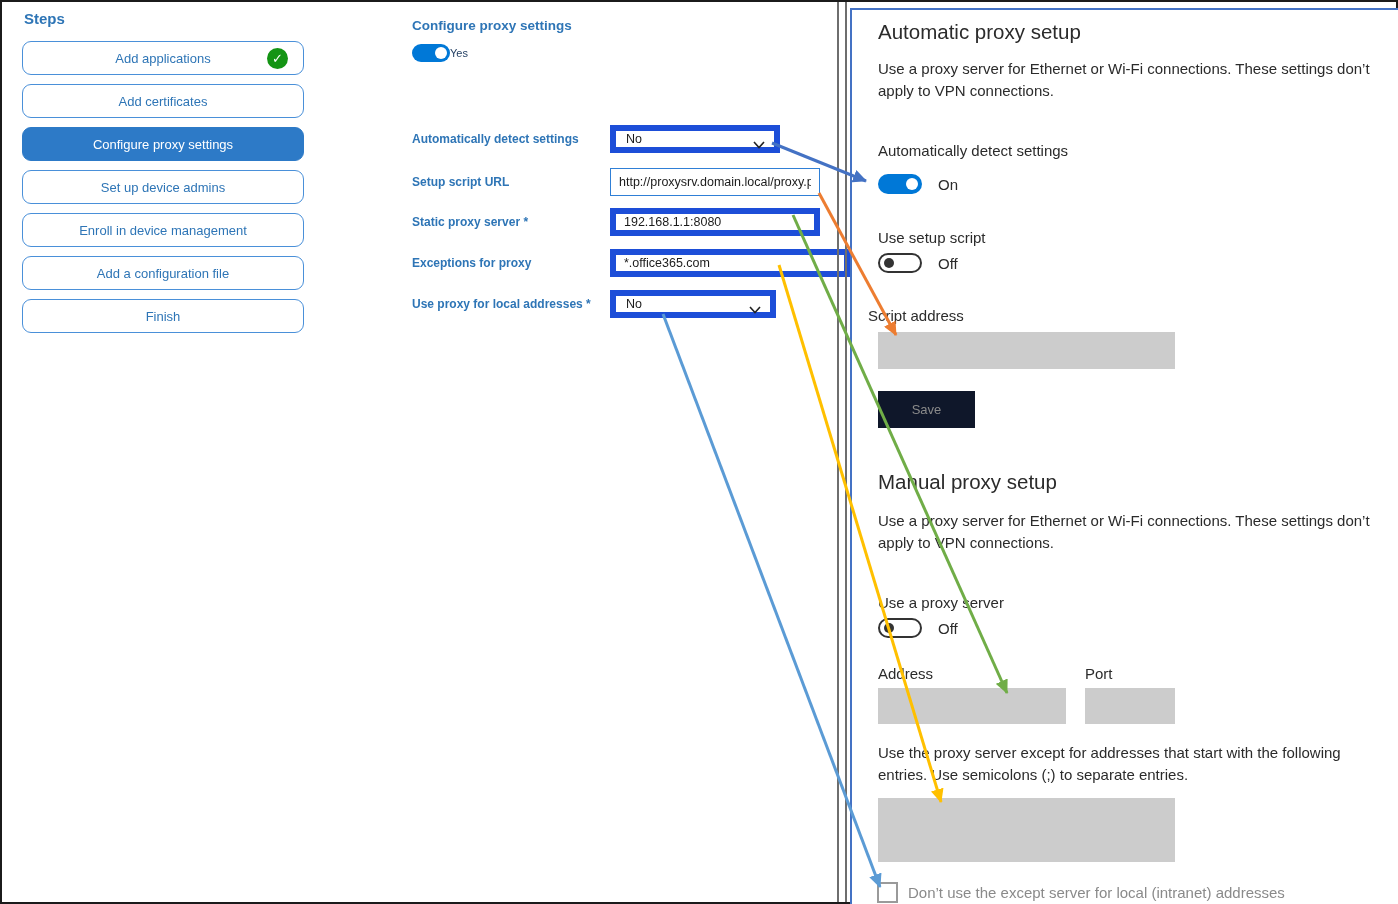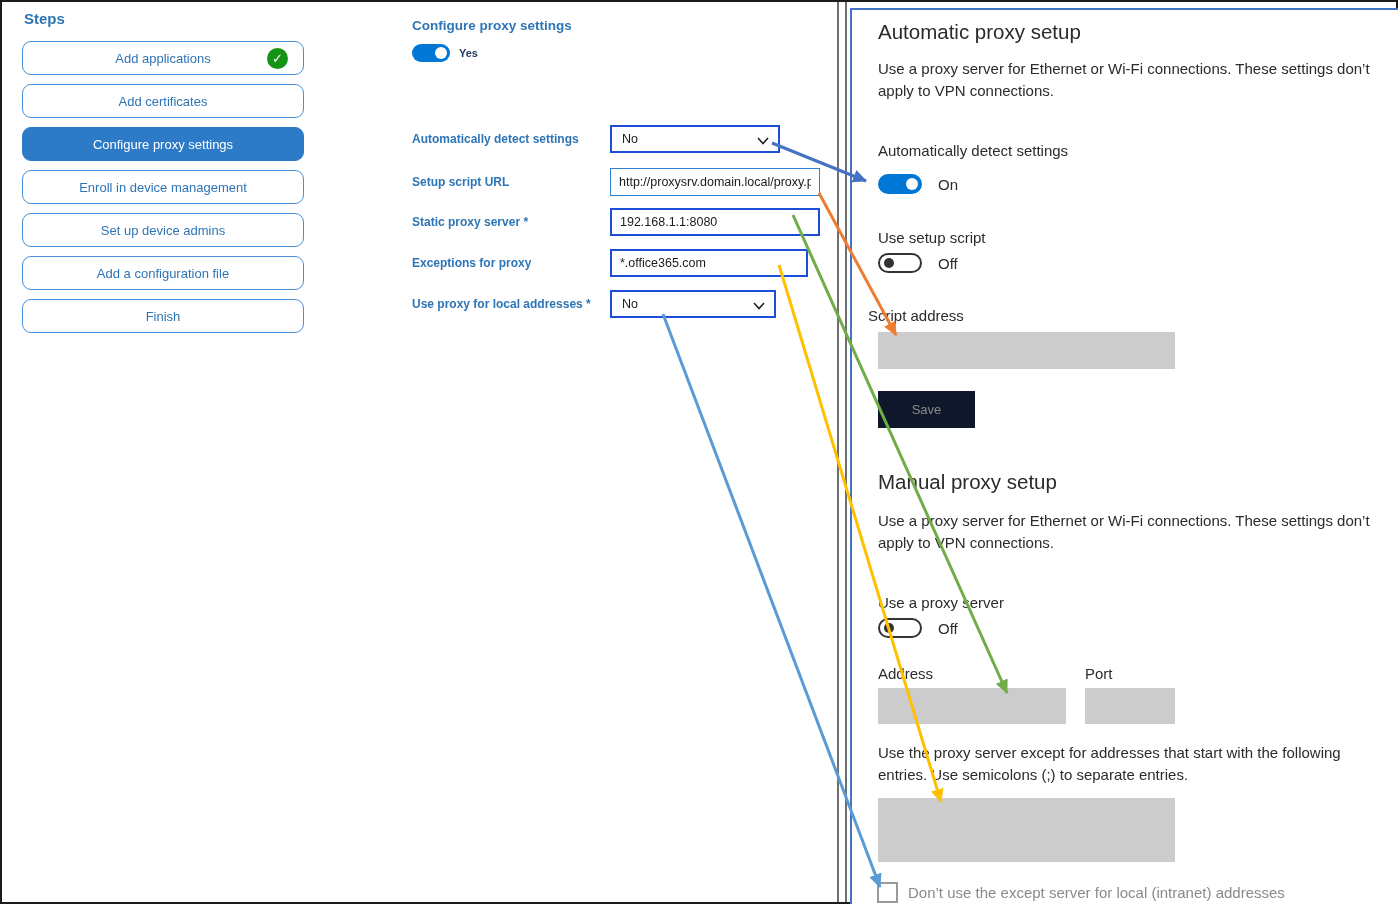--- a/index.html
+++ b/index.html
@@ -22,27 +22,27 @@
   .check{position:absolute;right:15px;top:6px;width:21px;height:21px;border-radius:50%;
     background:#149414;color:#fff;font-size:13px;font-weight:bold;line-height:21px;
     text-align:center;display:none;}
   .check.show{display:block;}
 
   
   .form-title{position:absolute;left:410px;top:16px;font-size:13.5px;font-weight:bold;color:#2e75b6;}
   .toggle-yes-wrap{position:absolute;left:410px;top:42px;display:flex;align-items:center;}
   .mini-toggle{width:38px;height:18px;border-radius:9px;background:#0078d7;position:relative;cursor:pointer;}
   .mini-toggle .knob{position:absolute;right:3px;top:3px;width:12px;height:12px;border-radius:50%;background:#fff;}
-  .toggle-yes-label{margin-left:9px;font-size:11px;font-weight:bold;color:#1d3a5f;}
+  .toggle-yes-label{font-size:11px;font-weight:normal;color:#1d3a5f;}
 
   .f-row{position:absolute;left:410px;height:29px;}
   .f-label{position:absolute;left:0;top:0;line-height:29px;font-size:12px;font-weight:bold;
     color:#2e75b6;white-space:nowrap;}
   .f-ctl{position:absolute;left:198px;top:0;box-sizing:border-box;height:28px;background:#fff;
-    border:2px solid #1d4ed8;font-size:12.5px;color:#1b1b1b;}
+    border:6px solid #1d4ed8;font-size:12.5px;color:#1b1b1b;}
   .f-select{display:flex;align-items:center;padding:0 26px 0 10px;cursor:pointer;}
   .f-select .chev{position:absolute;right:9px;top:10px;}
   input.f-ctl{padding:0 8px;font-family:"Liberation Sans","DejaVu Sans",sans-serif;}
   .focused{border:1px solid #2f7fd6 !important;}
 
   
   .vline{position:absolute;top:0;bottom:0;width:1.5px;background:#6e6e6e;}
 
   
   .panel{position:absolute;left:848px;top:6px;width:560px;height:910px;
@@ -76,24 +76,24 @@
       <span>Add applications</span>
       <span class="check show">✓</span>
     </div>
     <div class="step-btn">
       <span>Add certificates</span>
     </div>
     <div class="step-btn selected">
       <span>Configure proxy settings</span>
     </div>
     <div class="step-btn">
+      <span>Set up device admins</span>
+    </div>
+    <div class="step-btn">
       <span>Enroll in device management</span>
-    </div>
-    <div class="step-btn">
-      <span>Set up device admins</span>
     </div>
     <div class="step-btn">
       <span>Add a configuration file</span>
     </div>
     <div class="step-btn">
       <span>Finish</span>
     </div>
   </aside>
 
   <div class="form-title">Configure proxy settings</div>
@@ -119,21 +119,21 @@
     <input class="f-ctl focused" style="width: 210px;" type="text" value="http://proxysrv.domain.local/proxy.pa">
   </div>
 
   <div class="f-row" style="top:206px;">
     <span class="f-label">Static proxy server *</span>
     <input class="f-ctl" style="width: 210px;" type="text" value="192.168.1.1:8080">
   </div>
 
   <div class="f-row" style="top:247px;">
     <span class="f-label">Exceptions for proxy</span>
-    <input class="f-ctl" style="width: 198px;" type="text" value="*.office365.com">
+    <input class="f-ctl" style="width: 240px;" type="text" value="*.office365.com">
   </div>
 
   <div class="f-row" style="top:288px;">
     <span class="f-label">Use proxy for local addresses *</span>
     <div class="f-ctl f-select" style="width:166px;">
       <span>No</span>
       <svg class="chev" width="12" height="8" viewBox="0 0 12 8">
           <polyline points="1,1 6,6.5 11,1" fill="none" stroke="#222" stroke-width="1.6"></polyline>
         </svg>
     </div>

